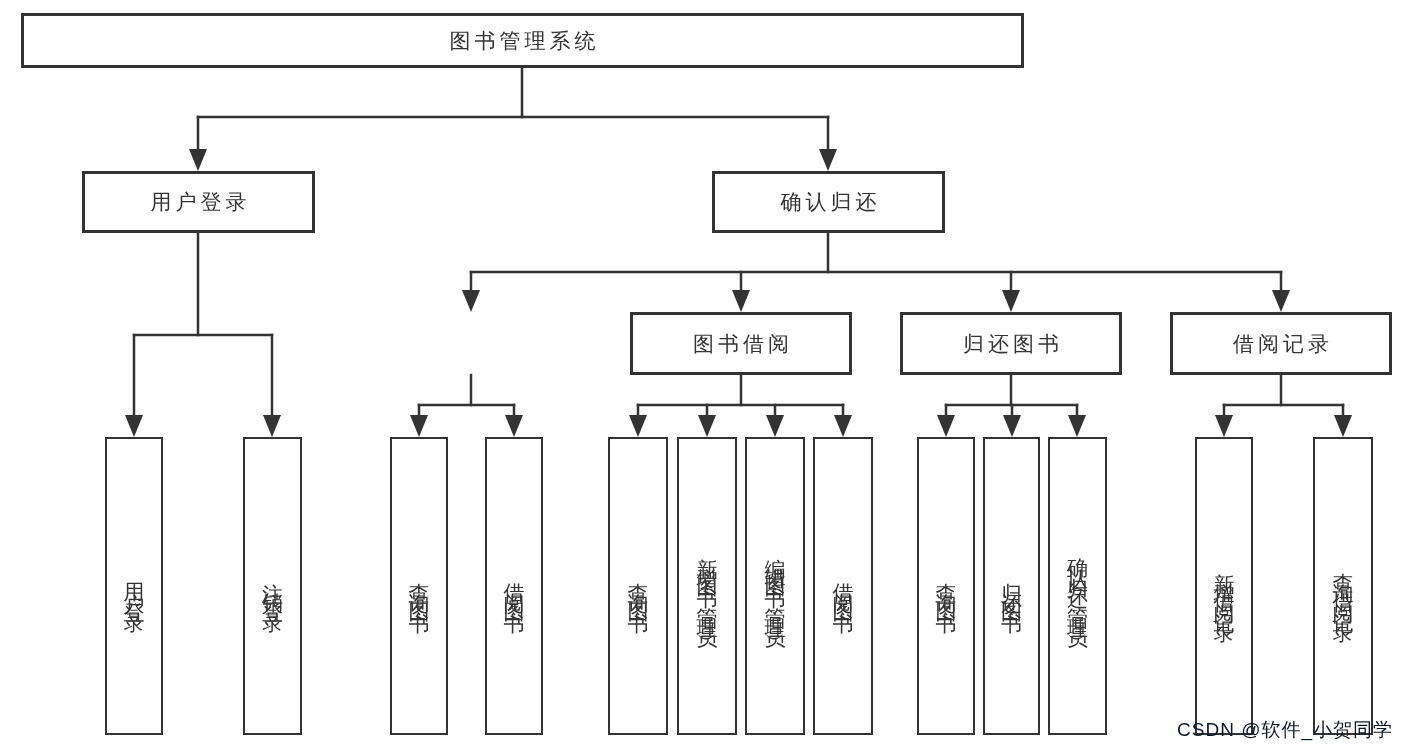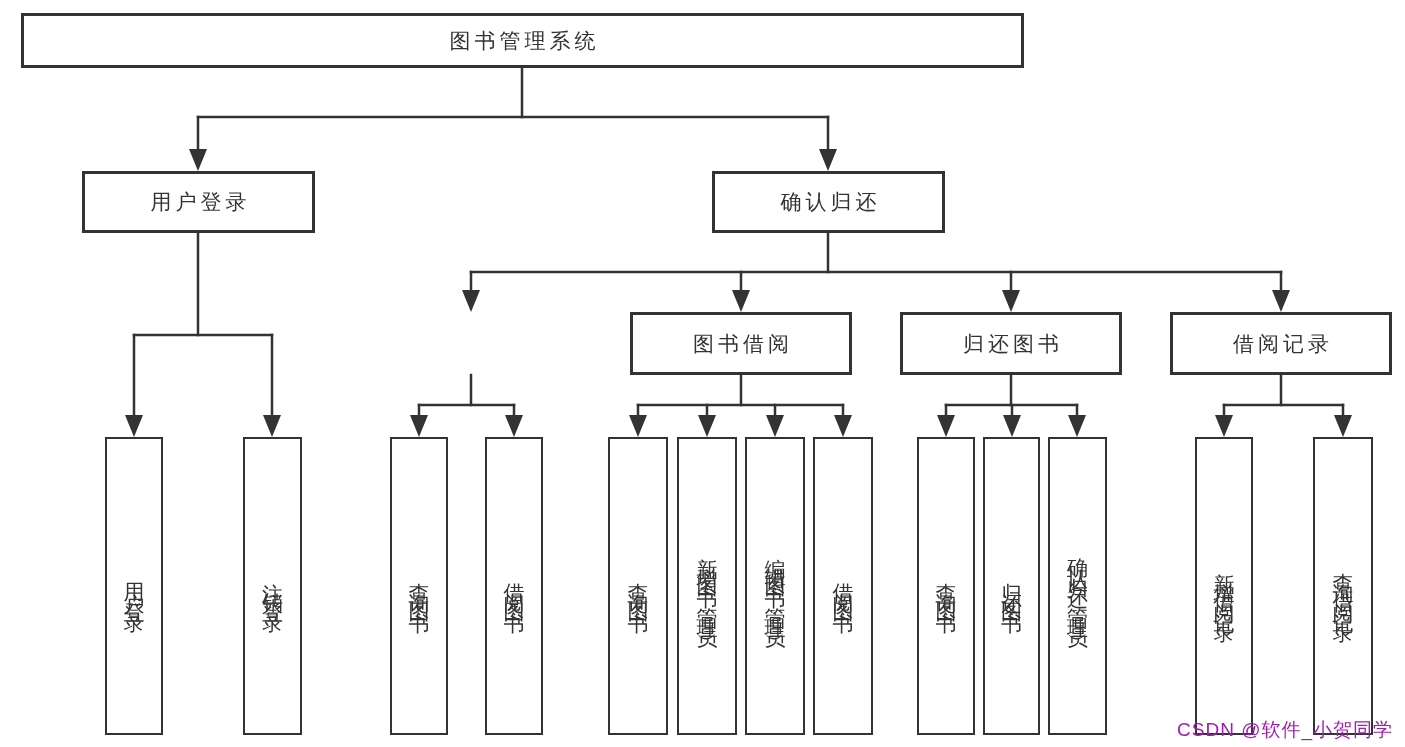--- a/index.html
+++ b/index.html
@@ -49,21 +49,21 @@
     letter-spacing: 10px;
     color: #333333;
     white-space: nowrap;
   }
   #watermark {
     position: absolute;
     right: 12px;
     bottom: 4px;
     font-size: 19px;
     letter-spacing: 1px;
-    color: #a21caf;
+    color: #0f172a;
     white-space: nowrap;
   }
 </style>
 </head>
 <body>
 
 <div id="stage">
 
   <svg id="wires" viewBox="0 0 1405 747" xmlns="http://www.w3.org/2000/svg">
     <g stroke="#333333" stroke-width="2.5" fill="none" stroke-linecap="square">

